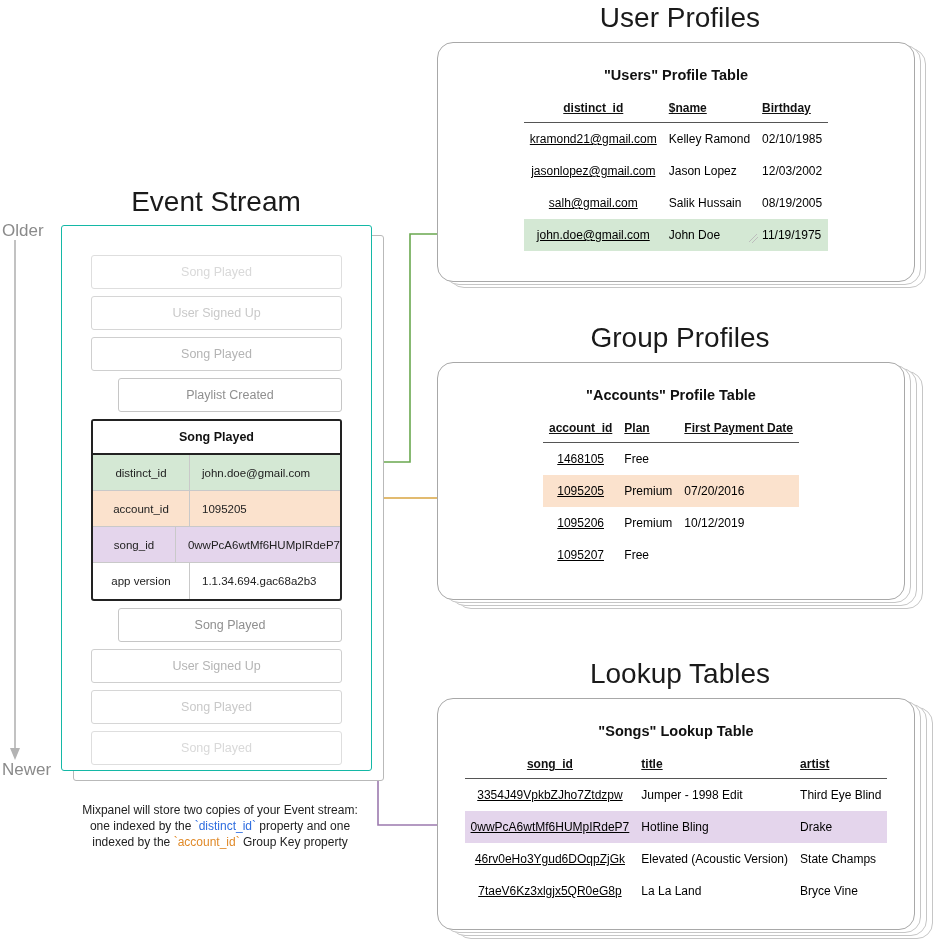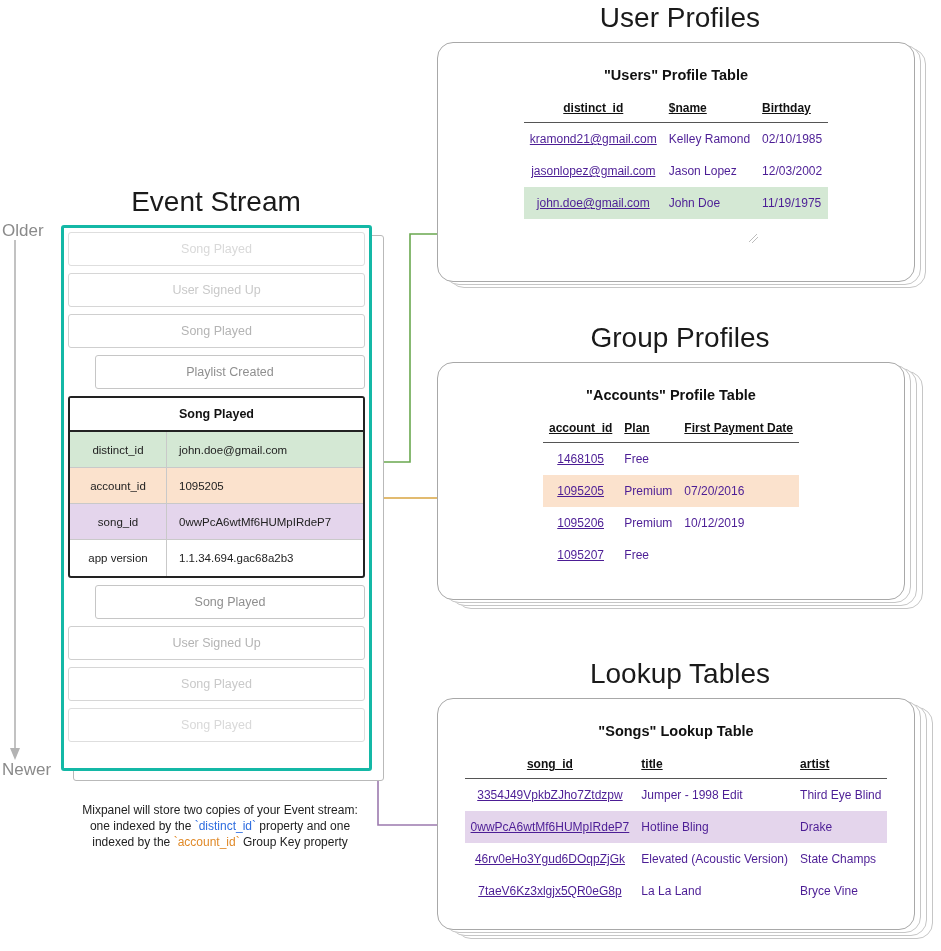--- a/index.html
+++ b/index.html
@@ -59,25 +59,25 @@
     border-radius: 3px;
     background: #fff;
     box-sizing: border-box;
   }
   .stream-box {
     position: absolute;
     left: 0;
     top: 0;
     width: 311px;
     height: 546px;
-    border: 3px solid #14b8a6;
+    border: 1px solid #14b8a6;
     border-radius: 3px;
     background: #fff;
     box-sizing: border-box;
-    padding: 4px;
+    padding: 29px;
     text-align: right;
   }
   .event-row {
     height: 34px;
     border: 1px solid #bdbdbd;
     border-radius: 3px;
     background: #fff;
     box-sizing: border-box;
     display: flex;
     align-items: center;
@@ -204,21 +204,21 @@
     padding: 4px 6px 7px 6px;
     border-bottom: 1px solid #555;
     text-decoration: underline;
   }
   table.data-table th.key-col {
     text-decoration: underline;
     text-align: center;
   }
   table.data-table td {
     font-size: 12px;
-    color: #4c1d95;
+    color: #000000;
     padding: 9px 6px;
     text-align: left;
     white-space: nowrap;
   }
   table.data-table td.key-col {
     text-decoration: underline;
     text-align: center;
   }
   tr.row-hl-green td { background: #d4e8d4; }
   tr.row-hl-orange td { background: #fbe2cd; }
@@ -349,20 +349,25 @@
           <tr>
             <td class="key-col">kramond21@gmail.com</td>
             <td>Kelley Ramond</td>
             <td>02/10/1985</td>
           </tr>
           <tr>
             <td class="key-col">jasonlopez@gmail.com</td>
             <td>Jason Lopez</td>
             <td>12/03/2002</td>
           </tr>
+          <tr>
+            <td class="key-col">salh@gmail.com</td>
+            <td>Salik Hussain</td>
+            <td>08/19/2005</td>
+          </tr>
           <tr class="row-hl-green">
             <td class="key-col">john.doe@gmail.com</td>
             <td>John Doe</td>
             <td>11/19/1975</td>
           </tr>
         </tbody>
       </table>
       <svg class="drag-handle" style="left:310px; top:190px;" viewBox="0 0 11 11">
         <path d="M1,9 L9,1 M4,10 L10,4" stroke="#bdbdbd" stroke-width="1"></path>
       </svg>

